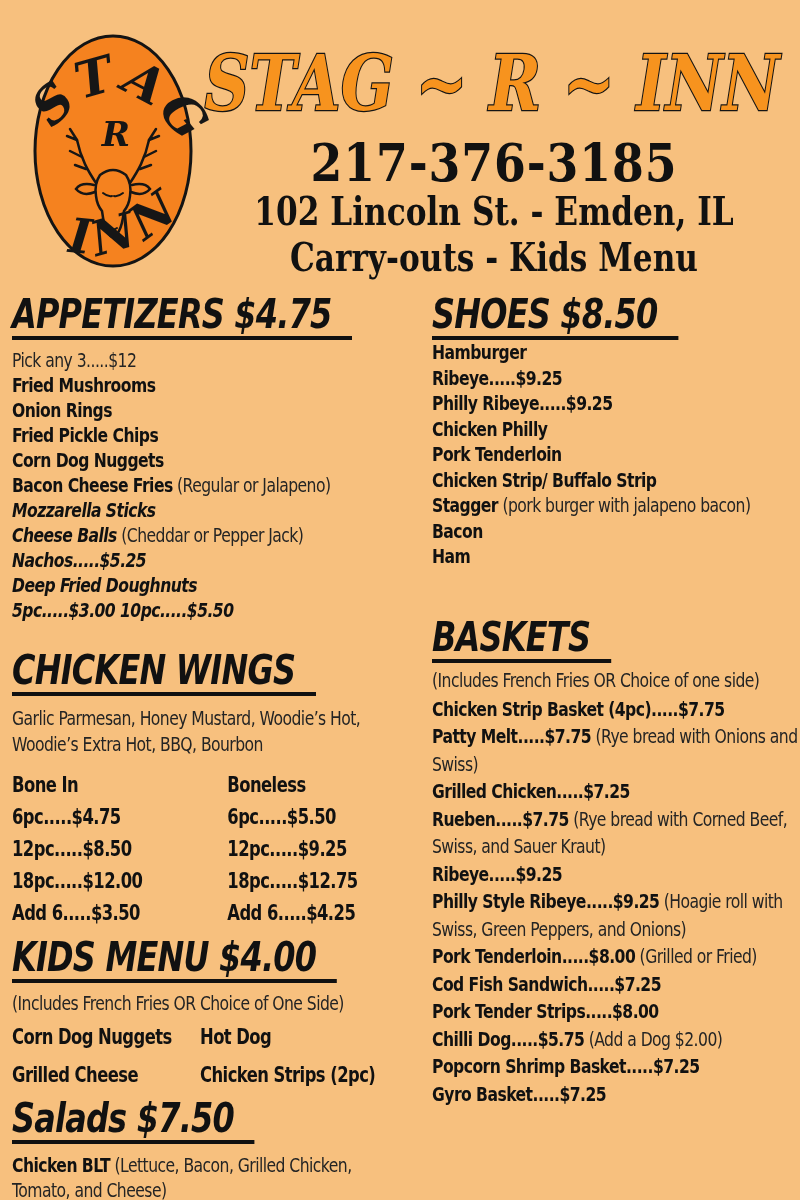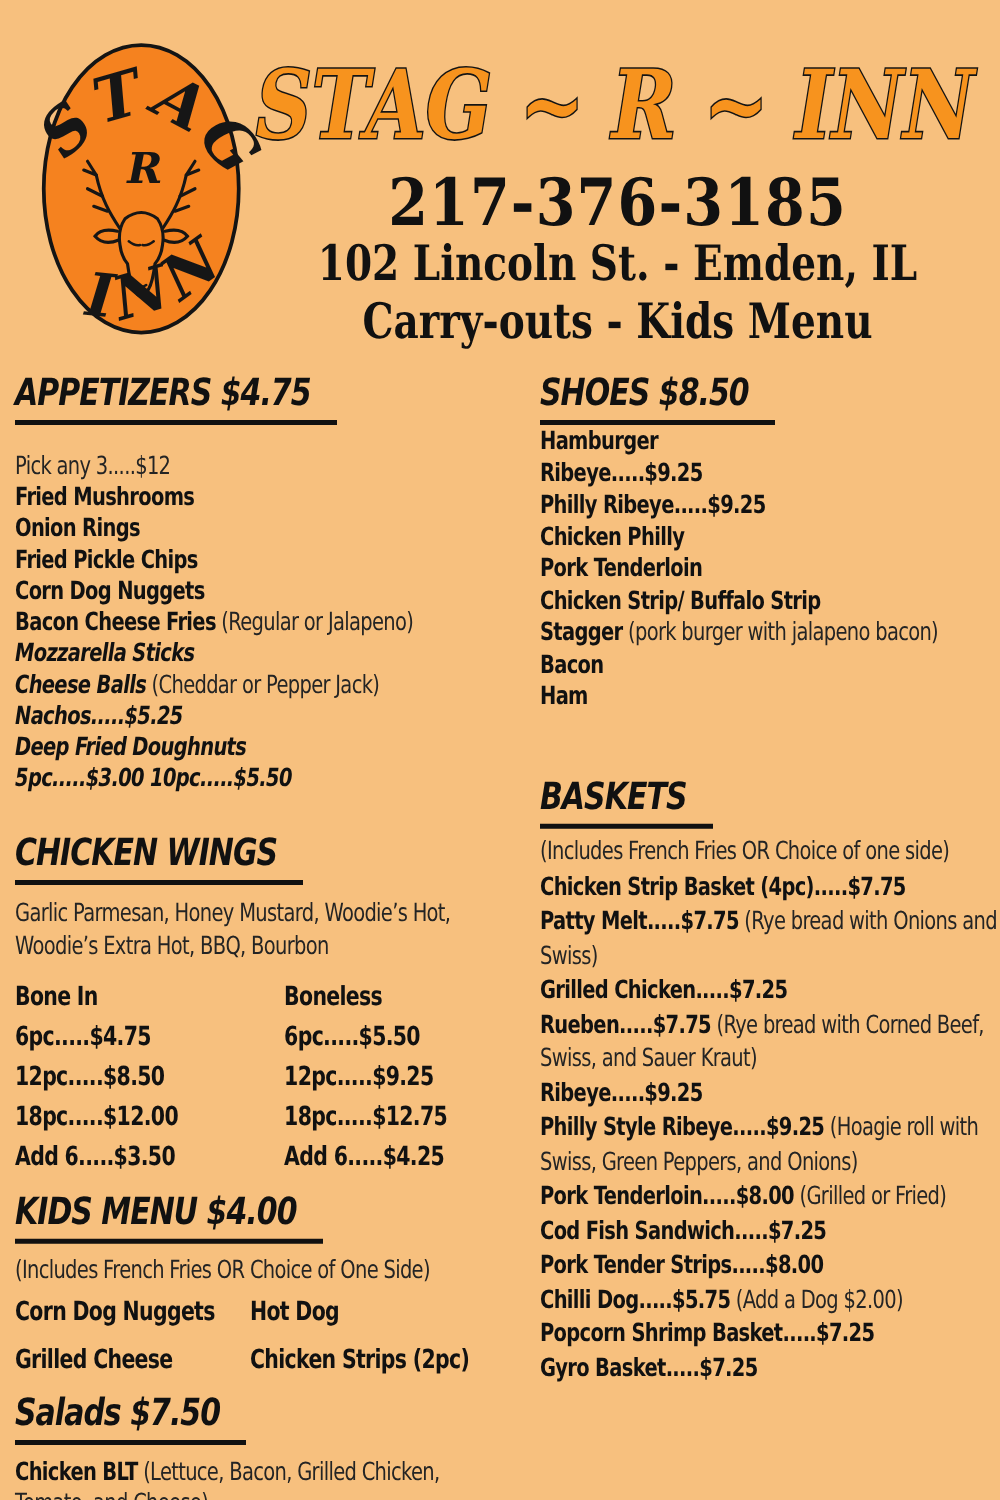--- a/index.html
+++ b/index.html
@@ -18,34 +18,34 @@
          font-family:"DejaVu Serif",serif;font-weight:800;white-space:nowrap;}
   .phone{top:132px;font-size:52px;transform:scaleX(0.88);transform-origin:50% 50%;letter-spacing:1px;}
   .address{top:188px;font-size:39px;transform:scaleX(0.8);transform-origin:50% 50%;}
   .tagline{top:234px;font-size:39px;transform:scaleX(0.8);transform-origin:50% 50%;}
 
   
   .col{position:absolute;top:296px;}
   .col-left{left:12px;width:398px;}
   .col-right{left:432px;width:380px;}
 
-  h2{margin:0;font-size:30px;line-height:37px;font-style:italic;font-weight:800;
+  h2{margin:0;font-size:40px;line-height:37px;font-style:italic;font-weight:800;
      letter-spacing:-1px;white-space:nowrap;}
   h2 .h2t{display:inline-block;transform:scaleX(0.8);transform-origin:0 0;
           border-bottom:4px solid var(--ink);padding:0 26px 3px 0;}
 
   .line,.note,.grid{transform:scaleX(0.78);transform-origin:0 0;width:128%;}
   .line{font-size:20px;font-weight:bold;letter-spacing:-0.7px;line-height:25px;}
   .line.nowrap{white-space:nowrap;}
   .line .b{font-weight:bold;}
   .line .b.it{font-style:italic;}
   .line .rest{font-weight:400;color:var(--soft_ink);}
   .note{font-size:20px;font-weight:400;letter-spacing:-0.7px;line-height:26px;color:var(--soft_ink);}
 
-  .app-items{margin-top:20px;}
+  .app-items{margin-top:8px;}
   .app-items .line{line-height:25px;}
   .mt-wings{margin-top:29px;font-style:italic;}
   .wings-note{margin-top:9px;}
   .wings-grid{margin-top:16px;display:grid;grid-template-columns:276px auto;row-gap:7px;
               font-size:21px;font-weight:bold;letter-spacing:-0.7px;line-height:25px;}
   .mt-kids{margin-top:13px;}
   .kids-note{margin-top:7px;white-space:nowrap;}
   .kids-grid{margin-top:9px;display:grid;grid-template-columns:241px auto;row-gap:13px;
              font-size:21px;font-weight:bold;letter-spacing:-0.7px;line-height:25px;}
   .mt-salads{margin-top:12px;}

